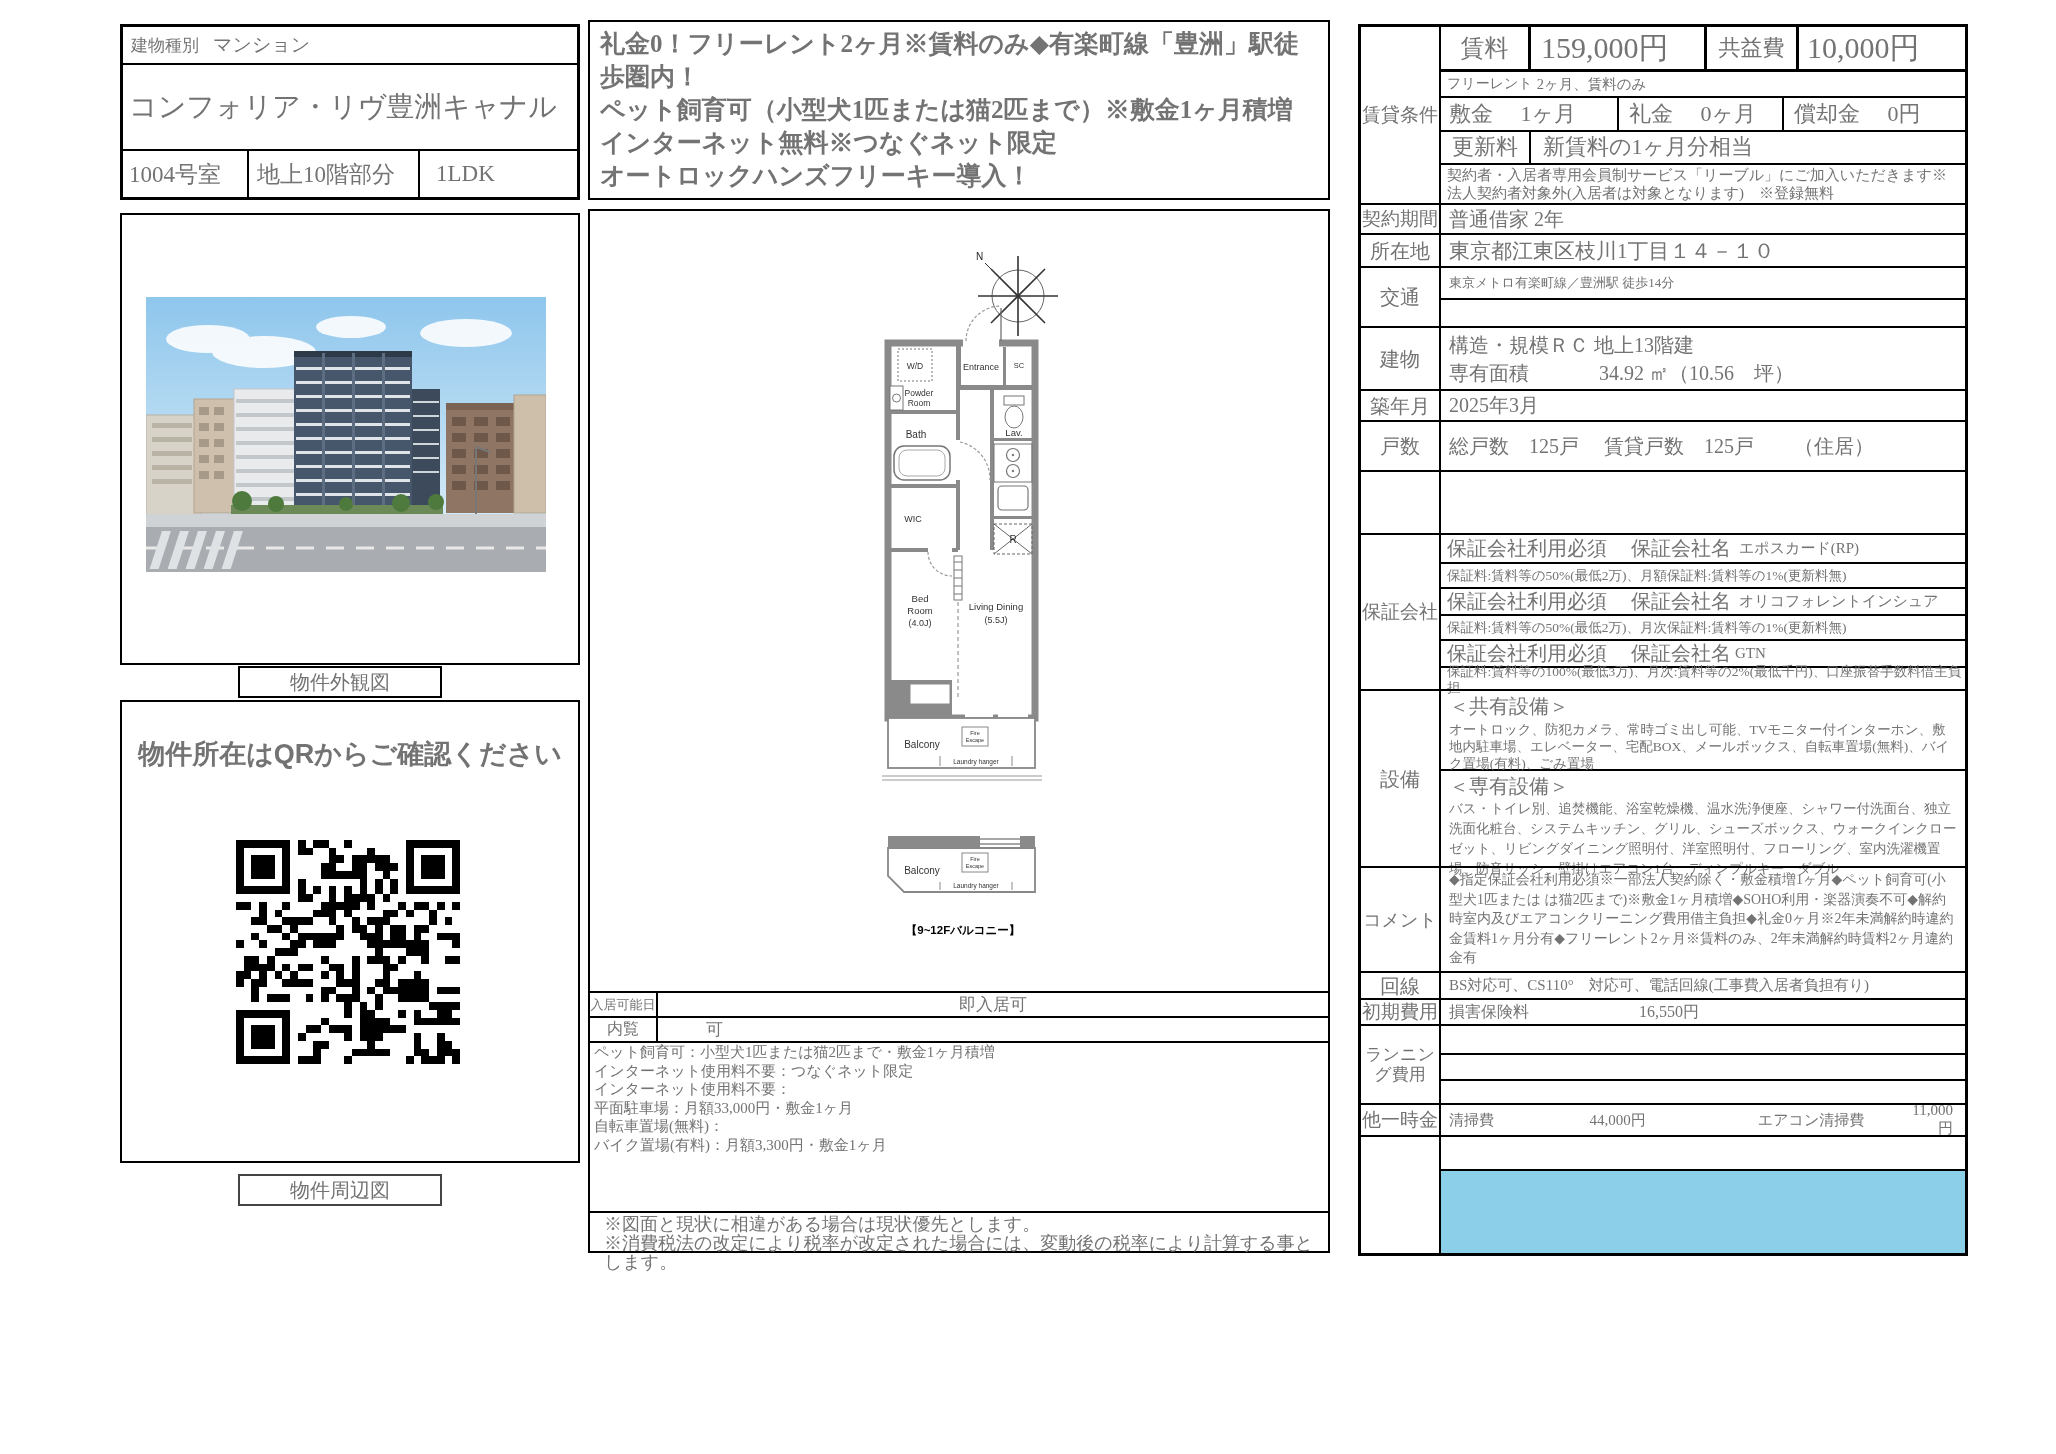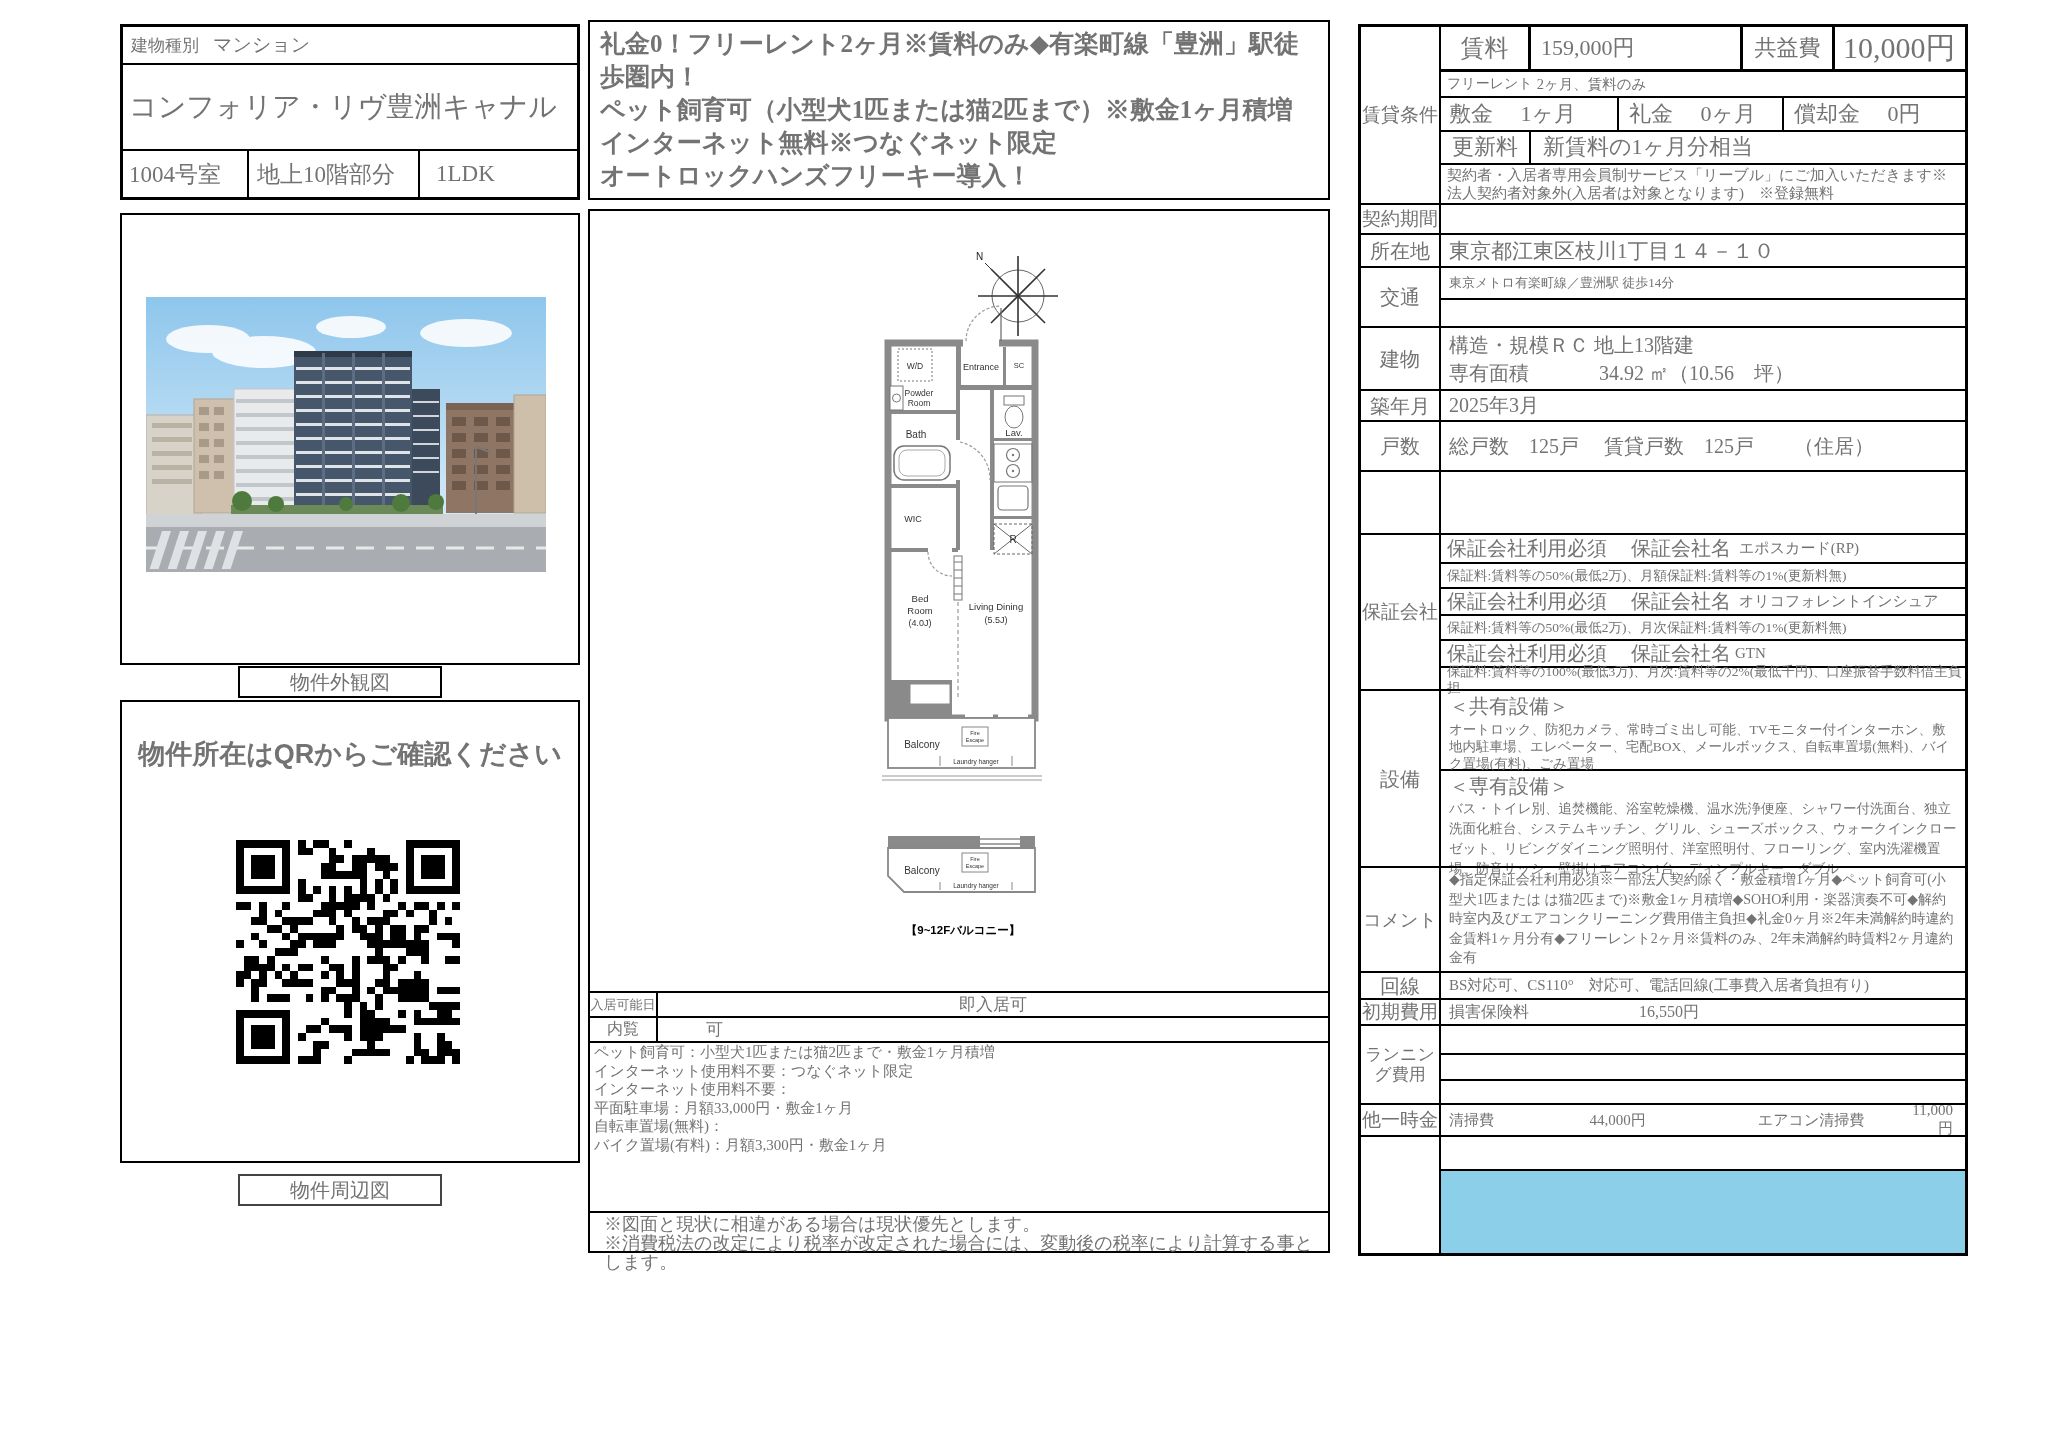--- a/index.html
+++ b/index.html
@@ -619,21 +619,21 @@
     <div>※消費税法の改定により税率が改定された場合には、変動後の税率により計算する事とします。</div>
   </div>
 
   <div class="rt">
 
     <div class="rrow first" style="height:176px">
       <div class="rlab" style="font-size:19px">賃貸条件</div>
       <div class="rval">
         <div style="height:46px;display:flex;border-bottom:3px solid #000;box-sizing:border-box">
           <div class="tbcell cen" style="width:90px;font-size:24px">賃料</div>
-          <div class="tbcell" style="width:212px;font-size:22px;padding-left:10px">159,000円</div>
+          <div class="tbcell" style="width:176px;font-size:30px;padding-left:10px">159,000円</div>
           <div class="tbcell cen" style="width:92px;font-size:22px">共益費</div>
           <div style="flex:1;display:flex;align-items:center;font-size:30px;padding-left:8px">10,000円</div>
         </div>
         <div style="height:26px;display:flex;align-items:center;padding-left:6px;border-bottom:2px solid #000;box-sizing:border-box">
           <span style="font-size:14px">フリーレント</span>
           <span style="font-size:14.5px;margin-left:4px">2ヶ月、賃料のみ</span>
         </div>
         <div style="height:34px;display:flex;border-bottom:2px solid #000;box-sizing:border-box;font-size:22px">
           <div class="vcen" style="width:178px;border-right:2px solid #000;padding-left:8px;box-sizing:border-box">敷金　 1ヶ月</div>
           <div class="vcen" style="width:165px;border-right:2px solid #000;padding-left:10px;box-sizing:border-box">礼金　 0ヶ月</div>
@@ -642,20 +642,21 @@
         <div style="height:34px;display:flex;border-bottom:2px solid #000;box-sizing:border-box">
           <div class="cen" style="width:90px;border-right:2px solid #000;font-size:22px;box-sizing:border-box">更新料</div>
           <div class="vcen" style="flex:1;padding-left:12px;font-size:22px">新賃料の1ヶ月分相当</div>
         </div>
         <div class="vcen" style="flex:1;padding:1px 6px;font-size:15px;line-height:18px">契約者・入居者専用会員制サービス「リーブル」にご加入いただきます※法人契約者対象外(入居者は対象となります)　※登録無料</div>
       </div>
     </div>
 
     <div class="rrow" style="height:30px">
       <div class="rlab" style="font-size:19px">契約期間</div>
+      <div class="rval vcen" style="flex-direction:row;padding-left:8px;font-size:20px">普通借家 2年</div>
     </div>
 
     <div class="rrow" style="height:33px">
       <div class="rlab">所在地</div>
       <div class="rval vcen" style="flex-direction:row;padding-left:8px;font-size:21px">東京都江東区枝川1丁目１４－１０</div>
     </div>
 
     <div class="rrow" style="height:60px">
       <div class="rlab">交通</div>
       <div class="rval">

